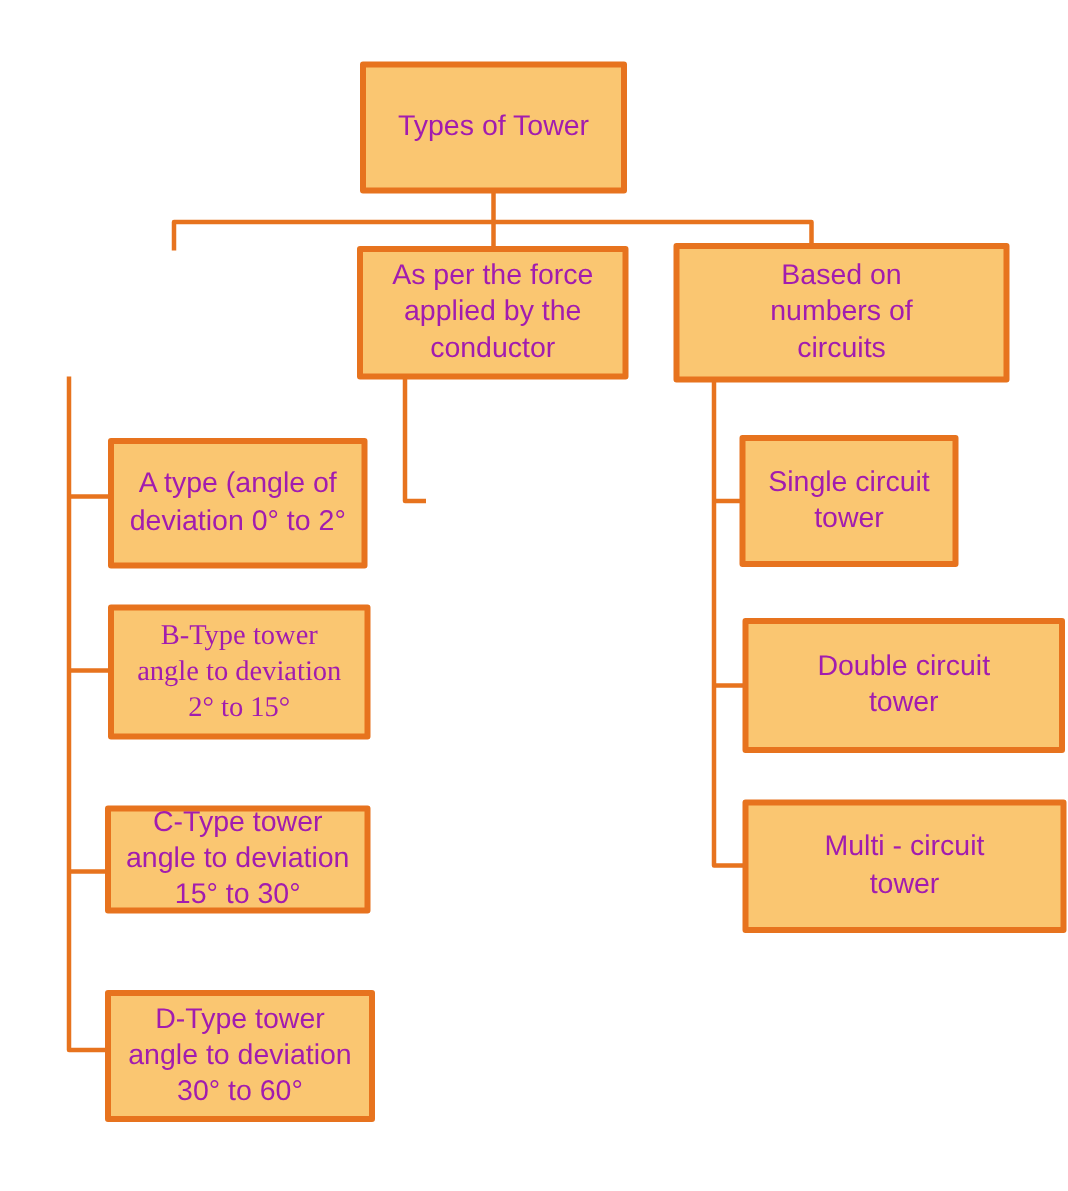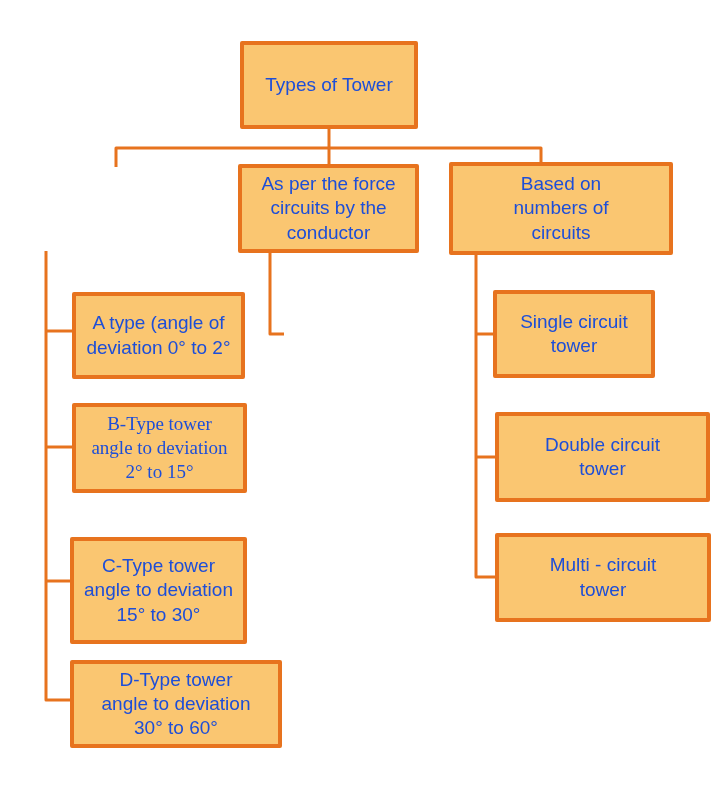--- a/index.html
+++ b/index.html
@@ -33,36 +33,36 @@
     position: absolute;
     box-sizing: border-box;
     background: #FAC671;
     border: 4px solid #E7731E;
     border-radius: 2px;
     display: flex;
     align-items: center;
     justify-content: center;
     text-align: center;
     white-space: pre-line;
-    color: #1d4ed8;
+    color: #a21caf;
     font-size: 19px;
     line-height: 1.28;
     padding: 2px 4px;
   }
   
   .n-root     { left: 240px; top: 41px;  width: 178px; height: 88px; }
   .n-angle    { left: 24px;  top: 166px; width: 184px; height: 86px; }
   .n-force    { left: 238px; top: 164px; width: 181px; height: 89px; }
   .n-circuits { left: 449px; top: 162px; width: 224px; height: 93px; }
   .n-atype    { left: 72px;  top: 292px; width: 173px; height: 87px; }
   .n-btype    { left: 72px;  top: 403px; width: 175px; height: 90px; font-family: Liberation Serif, serif; }
-  .n-ctype    { left: 70px;  top: 537px; width: 177px; height: 107px; }
-  .n-dtype    { left: 70px;  top: 660px; width: 212px; height: 88px; }
+  .n-ctype    { left: 70px;  top: 537px; width: 177px; height: 72px; }
+  .n-dtype    { left: 70px;  top: 660px; width: 180px; height: 88px; }
   .n-tension  { left: 283px; top: 288px; width: 174px; height: 90px; }
-  .n-single   { left: 493px; top: 290px; width: 162px; height: 88px; }
+  .n-single   { left: 493px; top: 290px; width: 146px; height: 88px; }
   .n-double   { left: 495px; top: 412px; width: 215px; height: 90px; }
   .n-multi    { left: 495px; top: 533px; width: 216px; height: 89px; }
 </style>
 </head>
 <body>
 
 <div class="canvas">
 
   <svg class="wires" width="712" height="794" viewBox="0 0 712 794" xmlns="http://www.w3.org/2000/svg">
 
@@ -78,21 +78,21 @@
     <path d="M270 252 L270 334 L284 334"></path>
 
     <path d="M476 254 L476 577 L496 577"></path>
     <path d="M476 334 L494 334"></path>
     <path d="M476 457 L496 457"></path>
   </svg>
 
   <div class="node n-root">Types of Tower</div>
 
   <div class="node n-force">As per the force
-circuits by the
+applied by the
 conductor</div>
   <div class="node n-circuits">Based on
 numbers of
 circuits</div>
 
   <div class="node n-atype">A type (angle of
 deviation 0° to 2°</div>
   <div class="node n-btype">B-Type tower
 angle to deviation
 2° to 15°</div>

